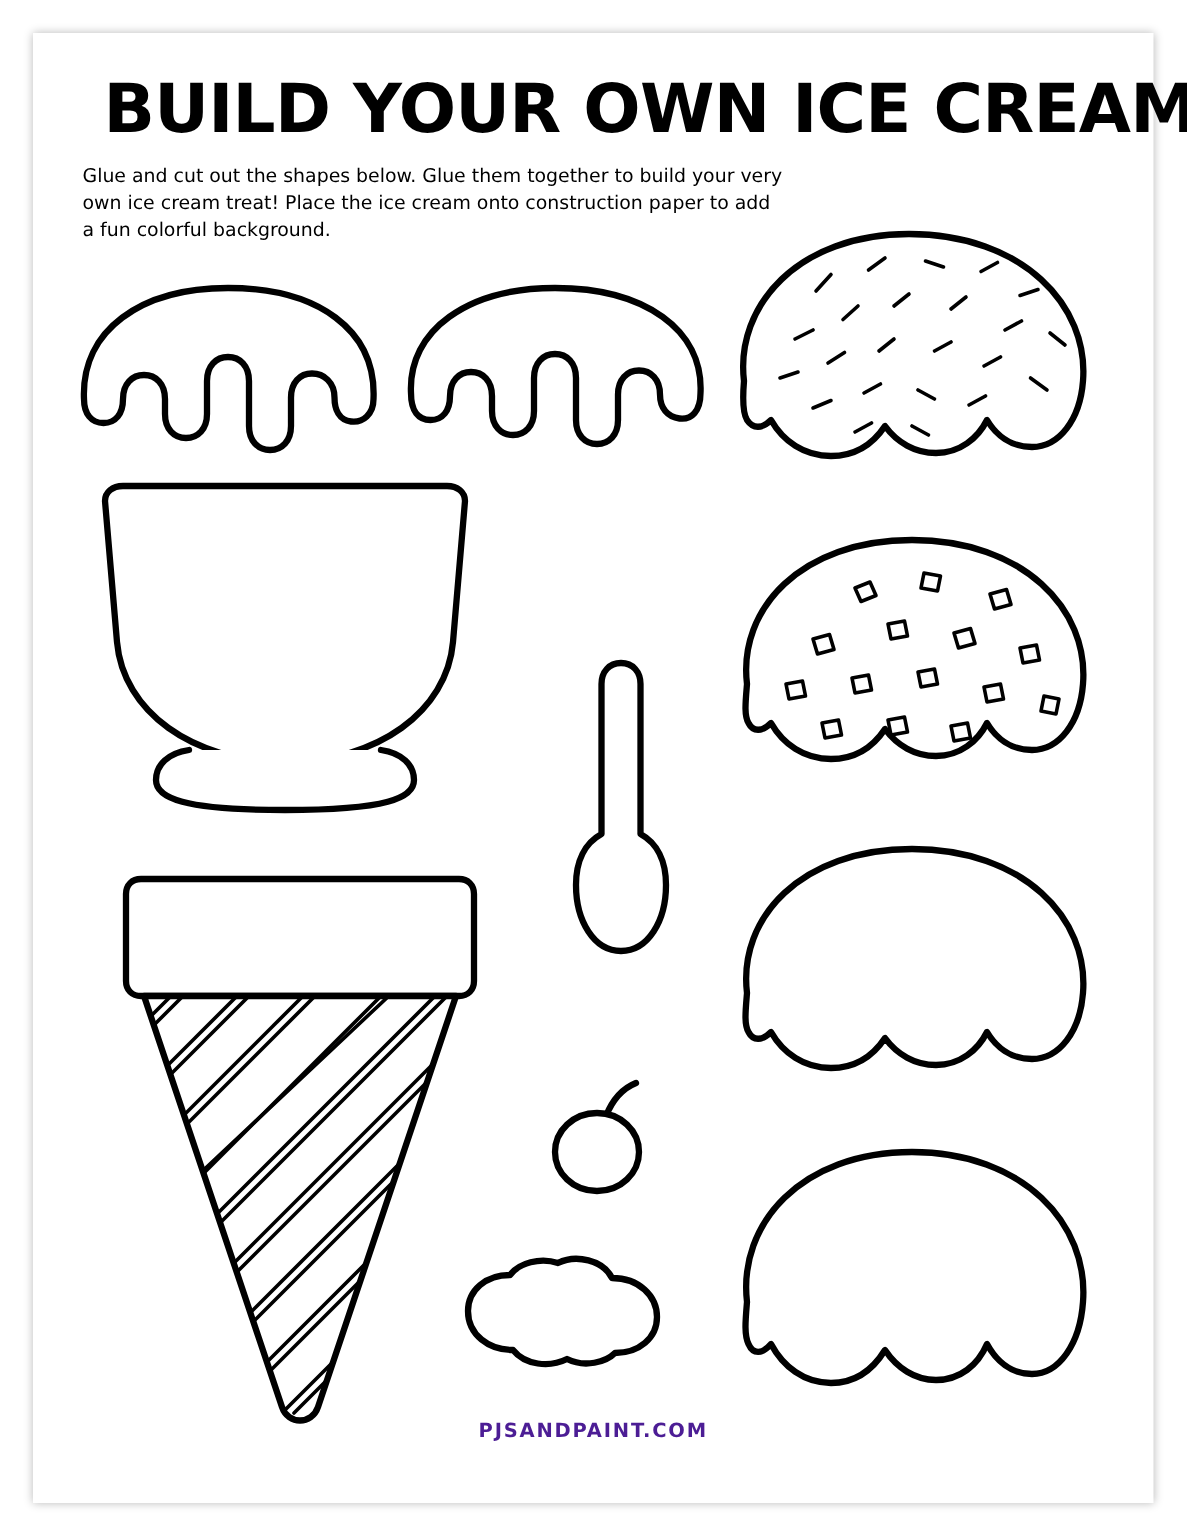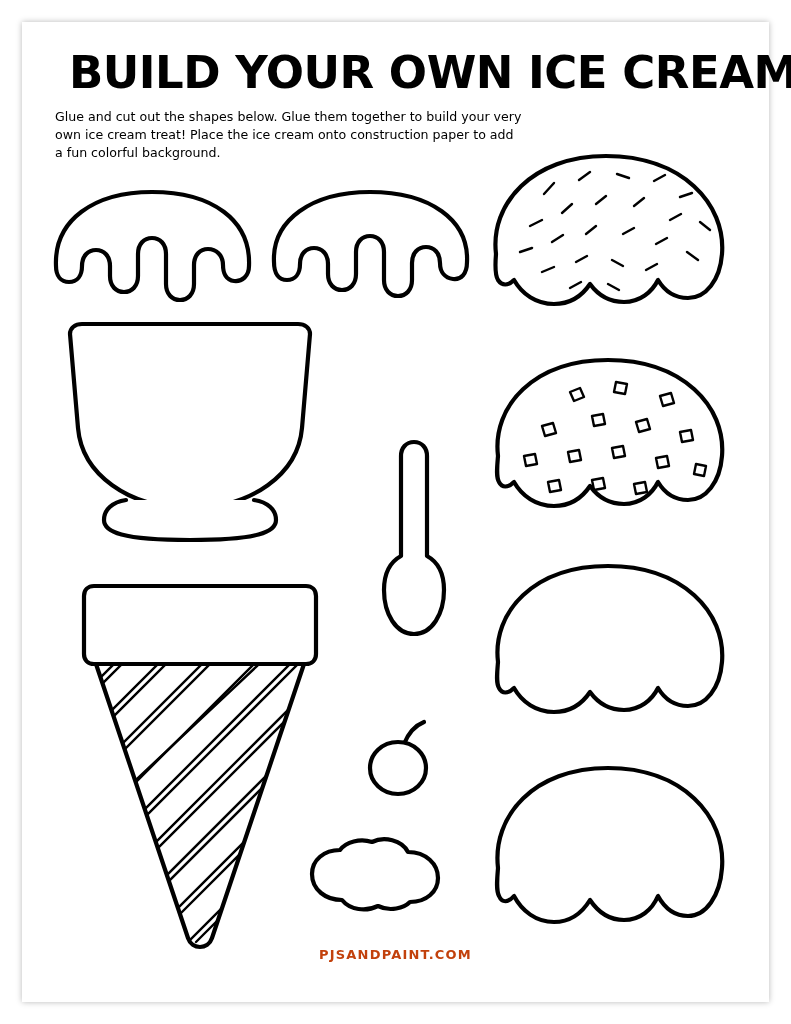--- a/index.html
+++ b/index.html
@@ -50,21 +50,21 @@
   .footer {
     position: absolute;
     left: 0;
     top: 925px;
     width: 747px;
     text-align: center;
     font-family: "DejaVu Sans", sans-serif;
     font-weight: bold;
     font-size: 13px;
     letter-spacing: 1.2px;
-    color: #c2410c;
+    color: #4c1d95;
   }
   .shape {
     position: absolute;
   }
   svg { display: block; overflow: visible; }
   .ln { fill: none; stroke: #000000; stroke-width: 4.2; stroke-linecap: round; stroke-linejoin: round; }
   .ln-thin { fill: none; stroke: #000000; stroke-width: 2.4; stroke-linecap: round; stroke-linejoin: round; }
   .fillw { fill: #ffffff; }
 </style>
 </head>

